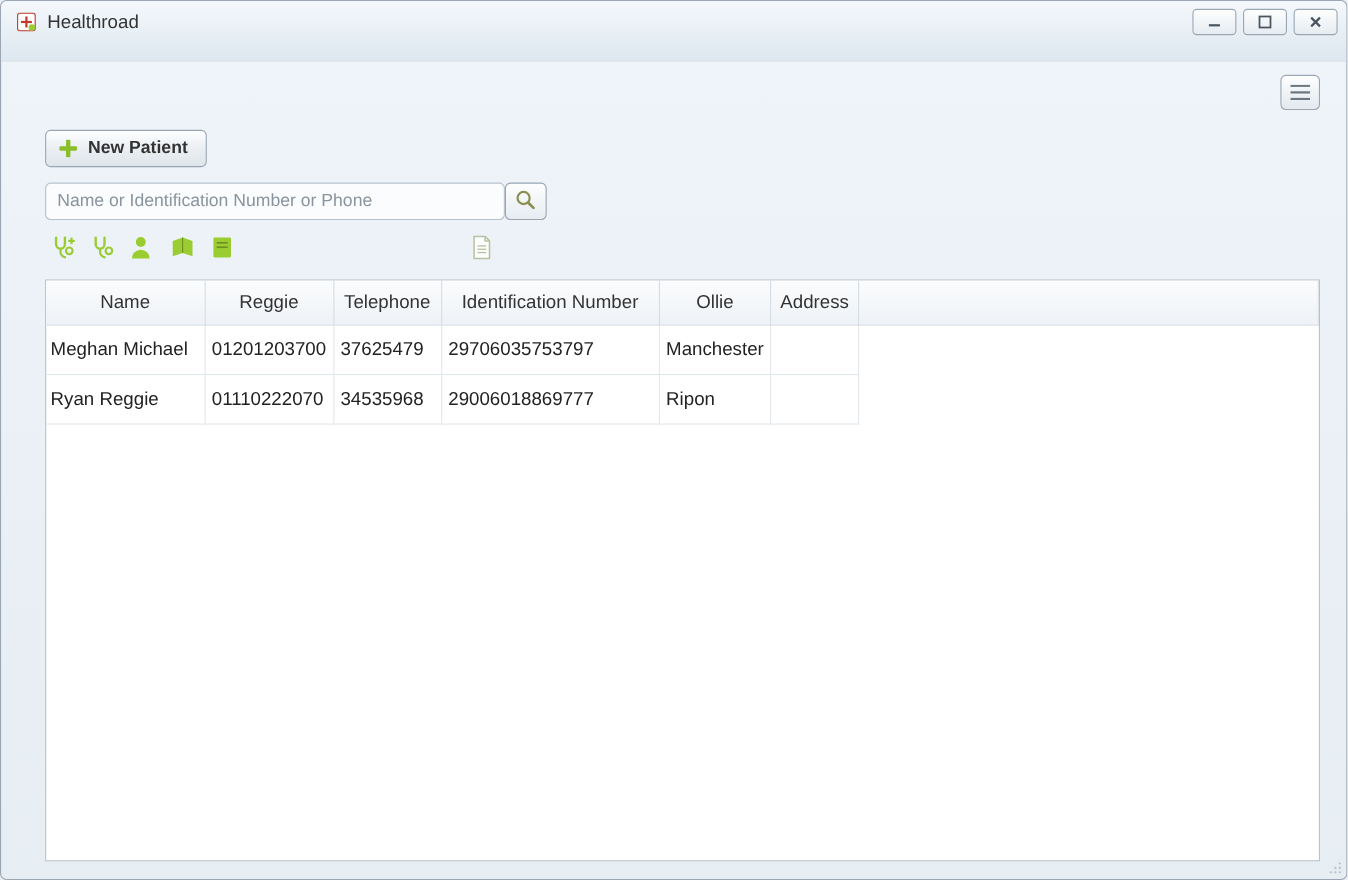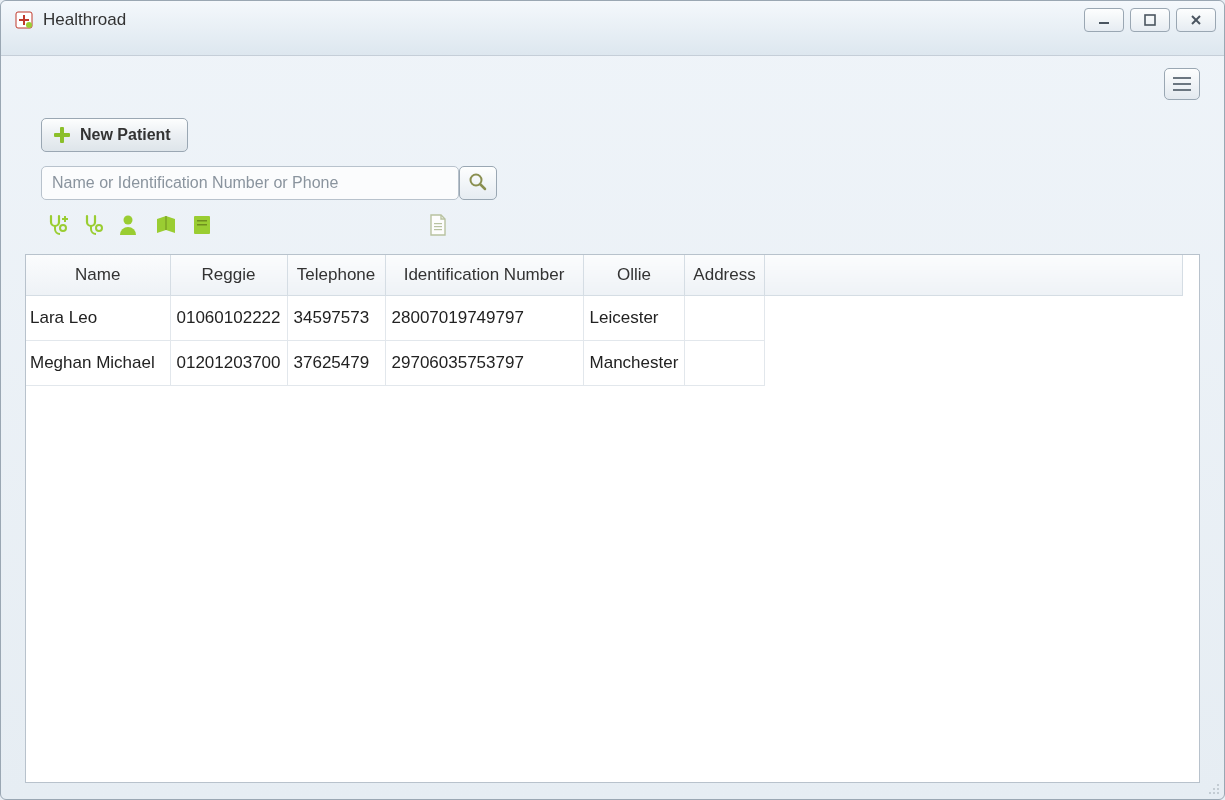--- a/index.html
+++ b/index.html
@@ -163,21 +163,21 @@
     justify-content: center;
     cursor: pointer;
   }
   .tb-spacer { width: 190px; }
 
   
   .table-wrap {
     flex: 1;
     border: 1px solid #b8c2cc;
     background: #ffffff;
-    margin-left: 0;
+    margin-left: 16px;
     margin-right: 0;
     overflow: hidden;
     position: relative;
   }
   table.grid {
     border-collapse: collapse;
     font-size: 17px;
     color: #222;
     table-layout: fixed;
   }
@@ -353,34 +353,34 @@
             <th>Reggie</th>
             <th>Telephone</th>
             <th>Identification Number</th>
             <th>Ollie</th>
             <th>Address</th>
             <th class="header-extra"></th>
           </tr>
         </thead>
         <tbody>
           <tr>
-            <td>Lara Leo</td>
-            <td>01060102222</td>
-            <td>34597573</td>
-            <td>28007019749797</td>
-            <td>Leicester</td>
-            <td></td>
-            <td style="border:none"></td>
-          </tr>
-          <tr>
             <td>Meghan Michael</td>
             <td>01201203700</td>
             <td>37625479</td>
             <td>29706035753797</td>
             <td>Manchester</td>
+            <td></td>
+            <td style="border:none"></td>
+          </tr>
+          <tr>
+            <td>Ryan Reggie</td>
+            <td>01110222070</td>
+            <td>34535968</td>
+            <td>29006018869777</td>
+            <td>Ripon</td>
             <td></td>
             <td style="border:none"></td>
           </tr>
         </tbody>
       </table>
     </div>
 
   </div>
 
   <div class="resize-grip">

